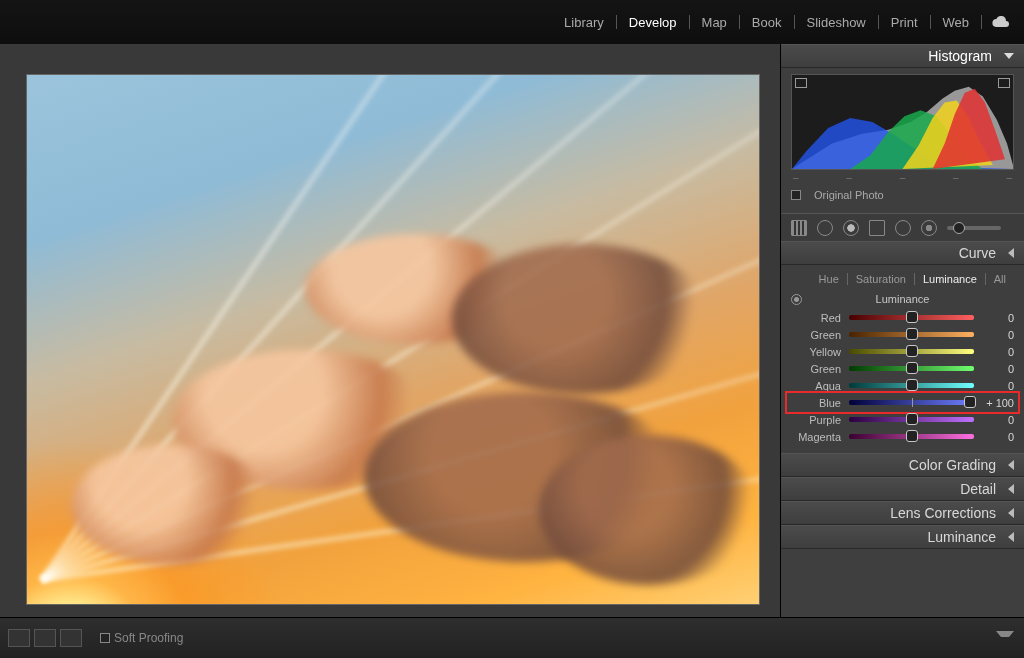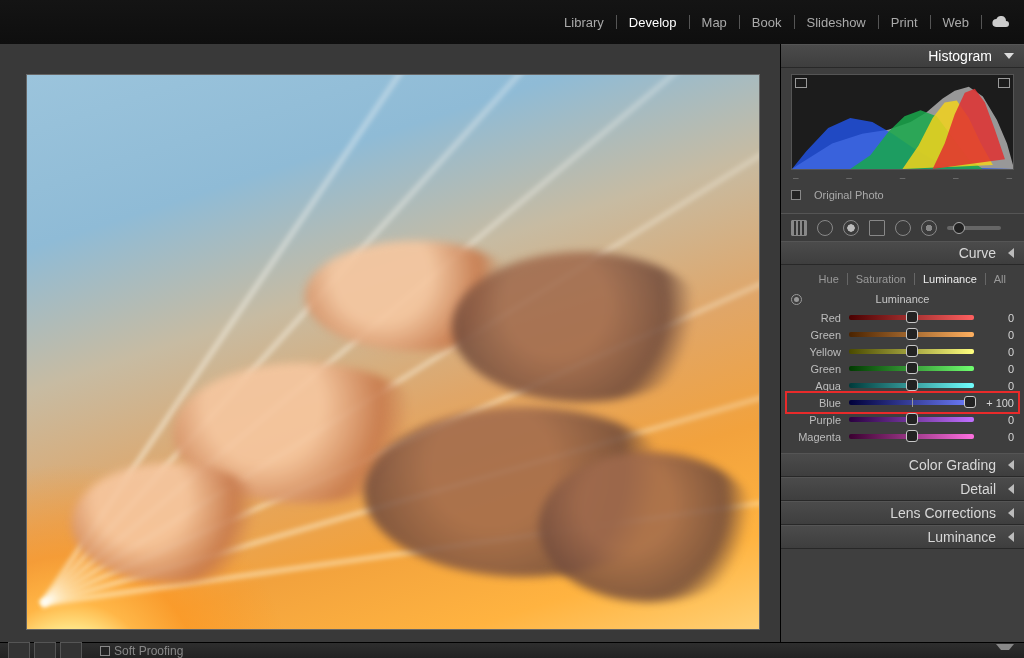--- a/index.html
+++ b/index.html
@@ -70,21 +70,21 @@
 
   .row { display: flex; align-items: center; gap: 8px; height: 17px; position: relative; }
   .row .name { width: 50px; text-align: right; color: #bdbdbd; }
   .row .track { flex: 1; height: 5px; border-radius: 2px; position: relative; background:#555; }
   .row .mid { position: absolute; left: 50%; top: -2px; width: 1px; height: 9px; background: #999; }
   .row .knob { position: absolute; top: -4px; width: 12px; height: 12px; background:#222; border:1px solid #c8c8c8; border-radius: 3px; transform: translateX(-50%); }
   .row .val { width: 32px; text-align: right; color: #d6d6d6; }
   .hl { position:absolute; inset:-3px -6px; border:2px solid #e92a2a; pointer-events:none; }
 
   
-  .bottombar { height: 16px; background: linear-gradient(#2e2e2e,#222); border-top: 1px solid #000; display: flex; align-items: center; }
+  .bottombar { height: 41px; background: linear-gradient(#2e2e2e,#222); border-top: 1px solid #000; display: flex; align-items: center; }
   .bb-left { display: flex; align-items: center; gap: 4px; padding: 0 8px; }
   .bb-btn { width: 22px; height: 18px; background: #333; border: 1px solid #555; }
   .sp-label { font-size: 12px; color: #888; }
   .bb-disc { margin-left: auto; width: 18px; height: 14px; margin-right: 10px; border-left: 5px solid transparent; border-right: 5px solid transparent; border-top: 6px solid #888; }
   .bb-right { width: 244px; display: flex; gap: 10px; padding: 0 12px; }
   .pill { flex:1; height: 20px; background: linear-gradient(#4d4d4d,#3a3a3a); border: 1px solid #5a5a5a; border-radius: 3px; display:flex; align-items:center; justify-content:center; color:#ccc; font-size:12px; }
 </style>
 </head>
 <body>
 

